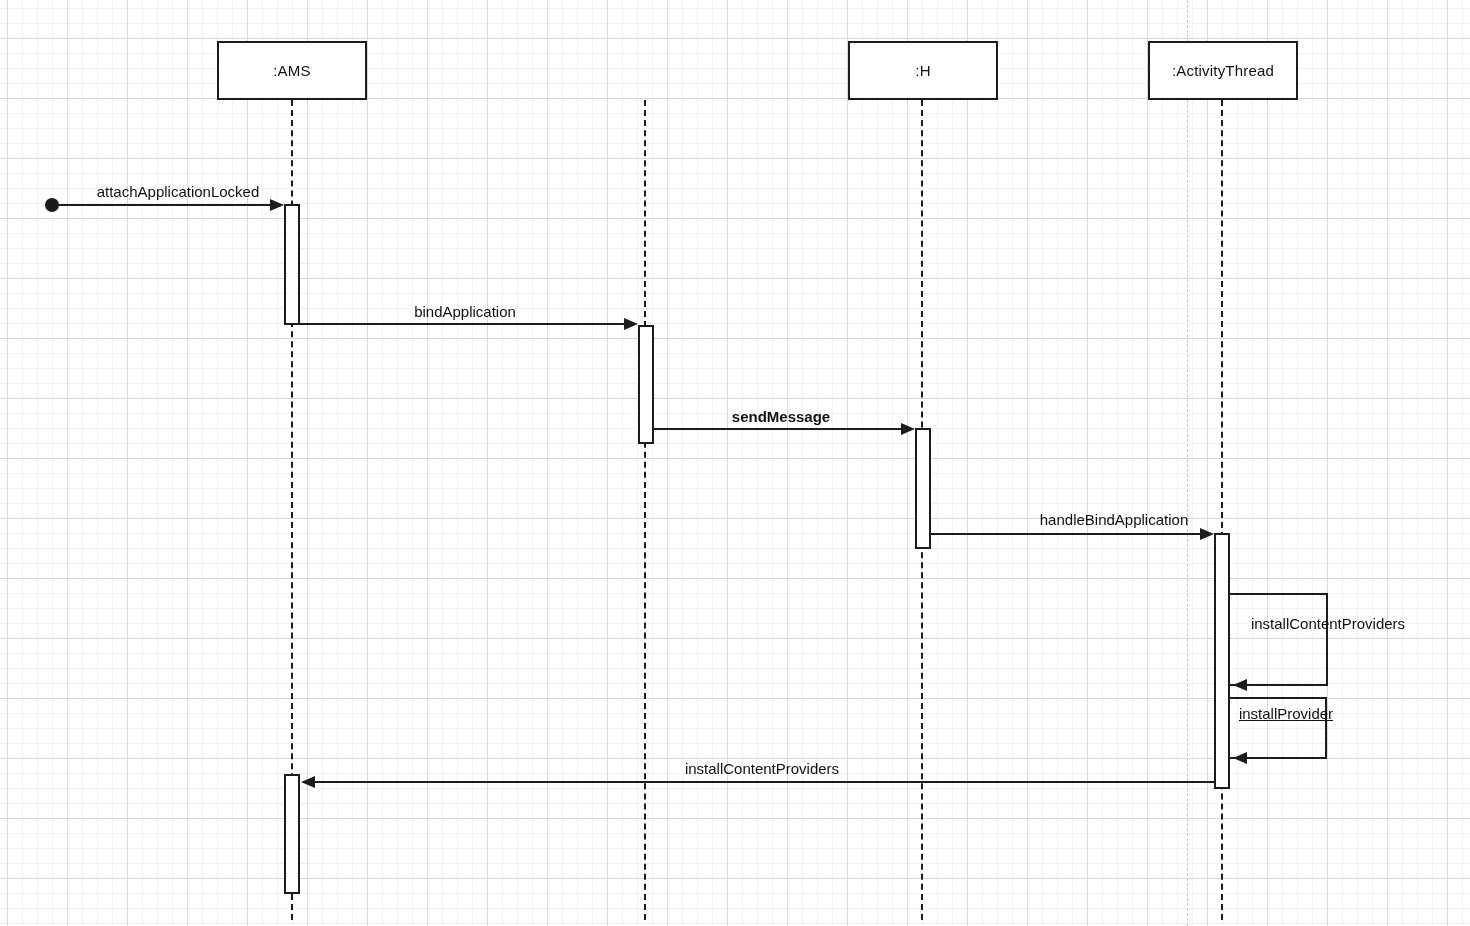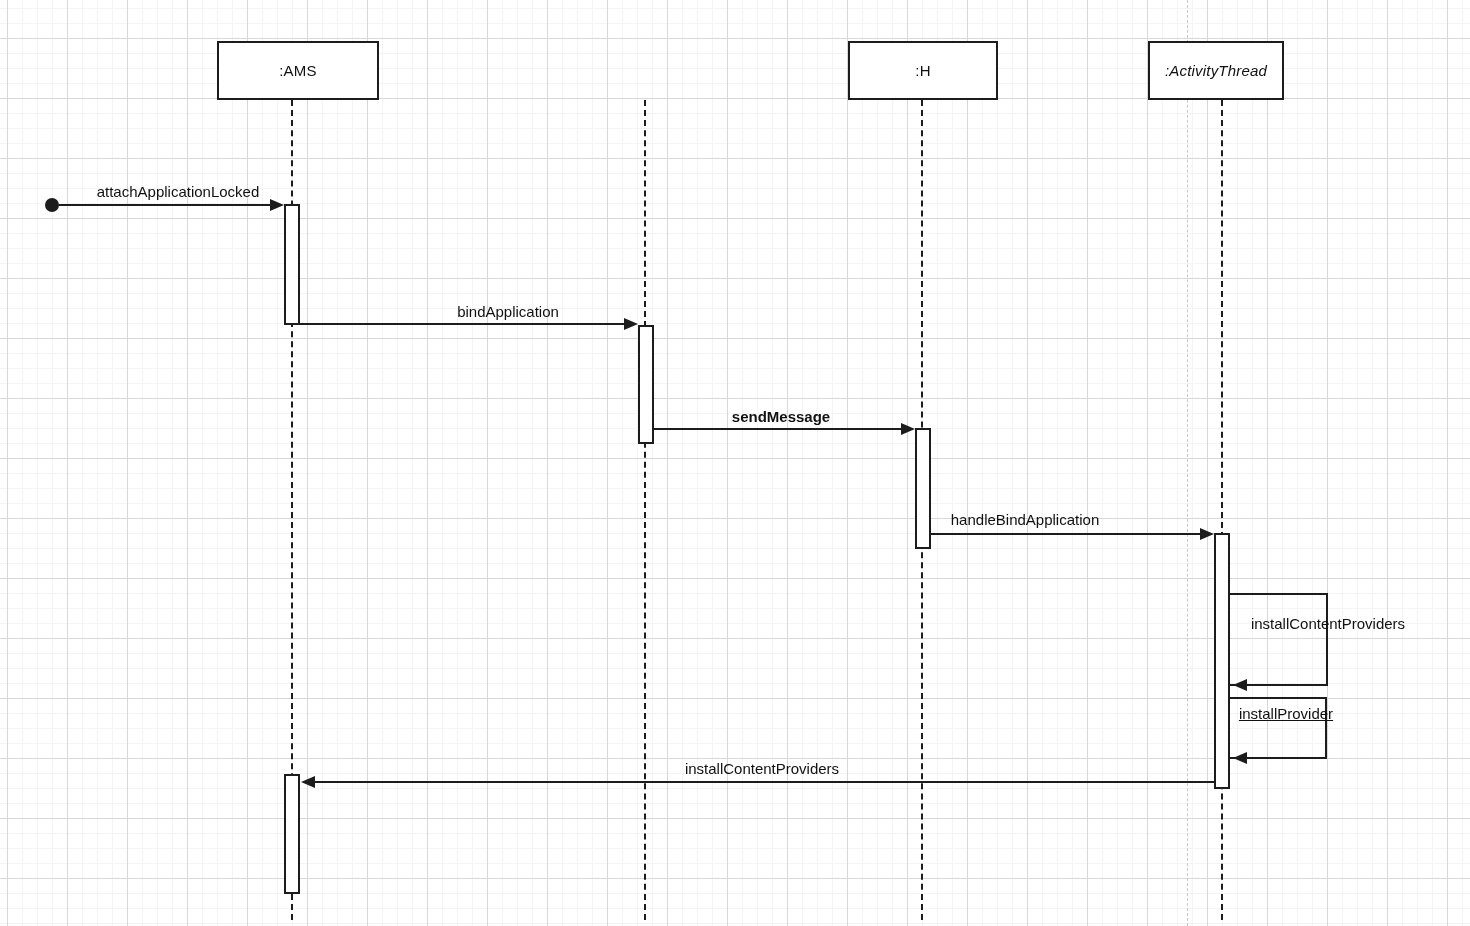--- a/index.html
+++ b/index.html
@@ -37,52 +37,52 @@
 
 <div class="canvas">
 
   <div class="abs page-div" style="left:1187px;top:0;height:926px;"></div>
 
   <div class="abs lifeline" style="left:291px;top:100px;height:820px;"></div>
   <div class="abs lifeline" style="left:644px;top:100px;height:820px;"></div>
   <div class="abs lifeline" style="left:921px;top:100px;height:820px;"></div>
   <div class="abs lifeline" style="left:1221px;top:100px;height:820px;"></div>
 
-  <div class="abs head" style="left:217px;top:41px;width:162px;height:59px;">
+  <div class="abs head" style="left:217px;top:41px;width:150px;height:59px;">
     <span>:AMS</span>
   </div>
   <div class="abs head" style="left:848px;top:41px;width:150px;height:59px;">
     <span>:H</span>
   </div>
-  <div class="abs head" style="left:1148px;top:41px;width:136px;height:59px;font-style:italic;">
+  <div class="abs head" style="left:1148px;top:41px;width:150px;height:59px;">
     <span>:ActivityThread</span>
   </div>
 
   <div class="abs bar" style="left:284px;top:204px;width:16px;height:121px;"></div>
   <div class="abs bar" style="left:638px;top:325px;width:16px;height:119px;"></div>
   <div class="abs bar" style="left:915px;top:428px;width:16px;height:121px;"></div>
   <div class="abs bar" style="left:1214px;top:533px;width:16px;height:256px;"></div>
   <div class="abs bar" style="left:284px;top:774px;width:16px;height:120px;"></div>
 
   <div class="abs dot" style="left:45px;top:198px;"></div>
   <div class="abs hline" style="left:59px;top:204px;width:213px;"></div>
   <div class="abs tri-r" style="left:270px;top:199px;"></div>
   <span class="abs lbl" style="left:178px;top:184px;">attachApplicationLocked</span>
 
   <div class="abs hline" style="left:299px;top:323px;width:327px;"></div>
   <div class="abs tri-r" style="left:624px;top:318px;"></div>
-  <span class="abs lbl" style="left:465px;top:304px;margin-left:43px;">bindApplication</span>
+  <span class="abs lbl" style="left:465px;top:304px;">bindApplication</span>
 
   <div class="abs hline" style="left:653px;top:428px;width:250px;"></div>
   <div class="abs tri-r" style="left:901px;top:423px;"></div>
   <span class="abs lbl" style="left:781px;top:409px;font-weight:bold;">sendMessage</span>
 
   <div class="abs hline" style="left:930px;top:533px;width:272px;"></div>
   <div class="abs tri-r" style="left:1200px;top:528px;"></div>
-  <span class="abs lbl" style="left:1025px;top:512px;">handleBindApplication</span>
+  <span class="abs lbl" style="left:1114px;top:512px;">handleBindApplication</span>
 
   <div class="abs loop" style="left:1230px;top:593px;width:98px;height:93px;"></div>
   <div class="abs tri-l" style="left:1233px;top:679px;"></div>
   <span class="abs lbl" style="left:1328px;top:616px;">installContentProviders</span>
 
   <div class="abs loop" style="left:1230px;top:697px;width:97px;height:62px;"></div>
   <div class="abs tri-l" style="left:1233px;top:752px;"></div>
   <span class="abs lbl" style="left:1286px;top:706px;text-decoration:underline;">installProvider</span>
 
   <div class="abs hline" style="left:313px;top:781px;width:901px;"></div>

